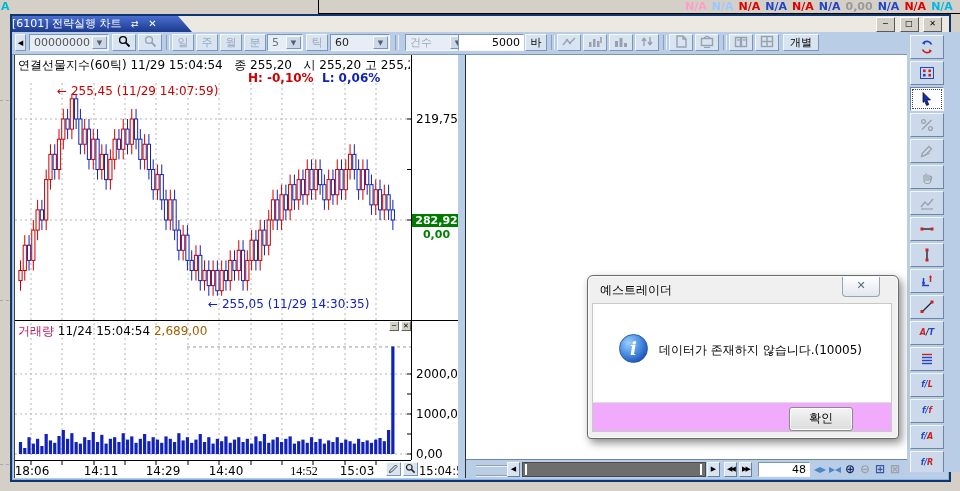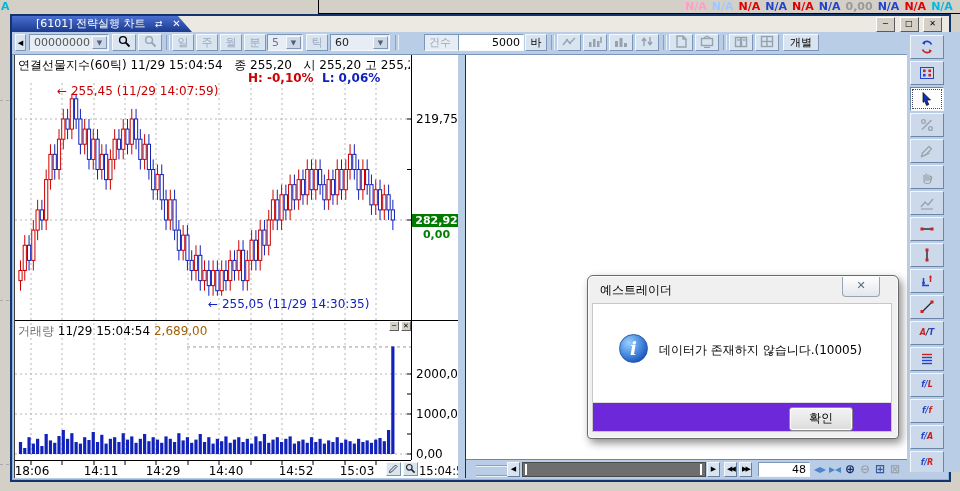--- a/index.html
+++ b/index.html
@@ -8,21 +8,21 @@
   
   .topstrip{position:absolute;left:0;top:0;width:960px;height:14px;background:#d4d0c8;white-space:nowrap;overflow:hidden;font-size:11px;line-height:13px;color:#000;}
   .strip-label{position:absolute;left:362px;top:0;}
   .strip-val{margin-left:5px;font-weight:bold;}
   .frag{position:absolute;color:#00b8d8;font-weight:bold;}
   .hairline{position:absolute;background:#000;}
   .dashfrag{position:absolute;border-top:1px dashed #a8a8a8;}
   
   .mdi{position:absolute;left:10px;top:14px;width:937px;height:464px;background:#b9cde6;border:2px solid #12356e;box-shadow:inset 0 0 0 1px #8fb0d8;}
   .titlebar{position:absolute;left:0;top:0;width:100%;height:16px;background:#ece9e2;}
-  .titletab{position:absolute;left:0;top:0;height:16px;width:180px;background:linear-gradient(#4a6fd0,#1b3a8e);color:#fff;font-size:11px;line-height:15px;padding-left:24px;clip-path:polygon(0 0,166px 0,180px 100%,0 100%);}
+  .titletab{position:absolute;left:0;top:0;height:16px;width:180px;background:linear-gradient(#4a6fd0,#1b3a8e);color:#fff;font-size:11px;line-height:15px;padding-left:0;clip-path:polygon(0 0,166px 0,180px 100%,0 100%);}
   .tabico{color:#fff;font-size:9px;margin-left:6px;}
   .tabx{color:#fff;font-weight:bold;font-size:10px;margin-left:6px;cursor:default;}
   .winbtns{position:absolute;right:7px;top:1px;}
   .winbtn{display:inline-block;width:17px;height:13px;background:#d4d0c8;border:1px solid;border-color:#fff #5a5a5a #5a5a5a #fff;font-size:8px;line-height:11px;text-align:center;color:#000;margin-left:1px;vertical-align:top;}
   
   .toolbar{position:absolute;left:0;top:16px;width:895px;height:22px;background:#b9cde6;border-bottom:1px solid #7a96b8;}
   .tb{position:absolute;top:2px;height:17px;background:#d9e4f1;border:1px solid;border-color:#f5f9fd #7e96b6 #7e96b6 #f5f9fd;font-size:11px;line-height:16px;text-align:center;color:#000;box-sizing:border-box;}
   .tb.dis{color:#9aa8bc;}
   .combo{position:absolute;top:2px;height:17px;background:#e7edf5;border:1px solid;border-color:#7e96b6 #f5f9fd #f5f9fd #7e96b6;box-sizing:border-box;font-size:11px;line-height:15px;color:#555;padding-left:4px;}
   .combo .arr{position:absolute;right:1px;top:1px;bottom:1px;width:13px;background:#ccd8e8;border:1px solid;border-color:#f5f9fd #7e96b6 #7e96b6 #f5f9fd;font-size:7px;line-height:13px;text-align:center;color:#55606e;}
@@ -56,21 +56,21 @@
   .grip{position:absolute;left:10px;top:5px;width:34px;height:8px;border-top:2px groove #e8f0f8;border-bottom:2px groove #e8f0f8;}
   .scbtn{position:absolute;top:2px;width:13px;height:15px;background:#d9e4f1;border:1px solid;border-color:#f5f9fd #66809e #66809e #f5f9fd;box-sizing:border-box;font-size:7px;line-height:13px;text-align:center;color:#000;}
   .sctrack{position:absolute;left:56px;top:2px;width:184px;height:15px;background:#6e6e6e;border:1px solid #4a4a4a;box-sizing:border-box;}
   .thmark{position:absolute;top:1px;width:2px;height:11px;background:#fff;}
   .bbico{position:absolute;top:2px;font-size:12px;line-height:15px;}
   
   .dlg{position:absolute;left:587px;top:275px;width:310px;height:162px;background:#f0f0f0;border:1px solid #6a6a6a;border-radius:6px 6px 4px 4px;box-shadow:inset 0 0 0 1px #fbfbfb,3px 4px 9px rgba(0,0,0,.45);}
   .dlgtitle{position:absolute;left:12px;top:6px;font-size:12px;color:#000;}
   .dlgclose{position:absolute;right:18px;top:1px;width:36px;height:19px;background:linear-gradient(#fefefe,#e2e7ee);border:1px solid #98a4b2;border-top:none;border-radius:0 0 4px 4px;color:#5a6a7c;font-size:11px;font-weight:bold;text-align:center;line-height:17px;}
   .dlgbody{position:absolute;left:4px;top:27px;width:300px;height:100px;background:#fff;border:1px solid #c8c8c8;box-sizing:border-box;}
-  .dlgfoot{position:absolute;left:4px;top:126px;width:300px;height:30px;background:#6d28d9;border:1px solid #c8c8c8;border-top:1px solid #dfdfdf;box-sizing:border-box;padding-left:27px;}
+  .dlgfoot{position:absolute;left:4px;top:126px;width:300px;height:30px;background:#f0abfc;border:1px solid #c8c8c8;border-top:1px solid #dfdfdf;box-sizing:border-box;padding-left:27px;}
   .infoicon{position:absolute;left:26px;top:30px;width:29px;height:29px;border-radius:50%;background:radial-gradient(circle at 9px 8px,#9cd0ff,#4a8de0 45%,#1a52b8 80%);border:1px solid #2a5aaa;color:#fff;font-family:"DejaVu Serif",serif;font-style:italic;font-weight:bold;font-size:18px;text-align:center;line-height:28px;box-sizing:border-box;}
   .dlgmsg{position:absolute;left:66px;top:38px;font-size:12px;color:#000;}
   .okbtn{position:absolute;right:38px;top:4px;width:62px;height:22px;background:linear-gradient(#f4f4f4,#dcdcdc);border:1px solid #8a8a8a;border-radius:3px;font-size:12px;text-align:center;line-height:20px;color:#000;box-shadow:inset 0 0 0 1px #fff;}
 </style>
 </head>
 <body>
 
 <div class="screen">
 
   <div class="topstrip">
@@ -128,21 +128,21 @@
           <div class="tb dis" style="left: 232px; width: 22px;">분</div>
         </div>
       <div class="combo" style="left:255px;width:36px;color:#6a7686;">
         <span>5</span><span class="arr">▼</span>
       </div>
       <div class="tb dis" style="left:294px;width:22px;">틱</div>
       <div class="combo" style="left:318px;width:60px;color:#222;">
         <span>60</span><span class="arr">▼</span>
       </div>
       <div class="tbsep" style="left:383px;"></div>
-      <div class="combo" style="left:412px;width:62px;color:#9aa8bc;">
+      <div class="combo" style="left:393px;width:62px;color:#9aa8bc;">
         <span>건수</span><span class="arr">▼</span>
       </div>
       <input class="tbinput" style="left: 446px; width: 66px;" value="5000">
       <div class="tb" style="left:513px;width:22px;color:#000;">바</div>
       <div class="tbsep" style="left:539px;"></div>
       <div class="tb dis" style="left:545px;width:24px;">
         <svg width="14" height="13" viewBox="0 0 14 13">
             <polyline points="1,10 5,5 8,8 13,3" class="icon-g"></polyline>
             <circle cx="5" cy="5" r="1.2" fill="#98a2ae"></circle>
             <circle cx="8" cy="8" r="1.2" fill="#98a2ae"></circle>
@@ -514,37 +514,37 @@
       <div class="hl" style="left:233px;color:#cc0000;">H: -0,10%</div>
       <div class="hl" style="left:307px;color:#1122bb;">L: 0,06%</div>
       <div class="ann" style="left:42px;top:29px;color:#cc0000;"><span>←</span> <span>255,45 (11/29 14:07:59)</span></div>
       <div class="ann" style="left:193px;top:242px;color:#1122bb;"><span>←</span> <span>255,05 (11/29 14:30:35)</span></div>
       <div id="price-labels">
           <div class="axlab" style="top: 57px;">219,75</div>
         </div>
       <div class="grnlab" style="top:159px;">282,92</div>
       <div class="grnchg" style="top:173px;">0,00</div>
       <div class="vhead">
-        <span style="color:#737373;">거래량</span>
-        <span style="color:#000;">11/29 15:04:54</span>
+        <span style="color:#be185d;">거래량</span>
+        <span style="color:#000;">11/24 15:04:54</span>
         <span style="color:#a16207;">2,689,00</span>
       </div>
       <div class="minibtn" style="left:374px;">─</div>
       <div class="minibtn" style="left:386px;">✕</div>
       <div id="vol-labels">
           <div class="axlab" style="top: 312px;">2000,00</div>
           <div class="axlab" style="top: 352px;">1000,00</div>
           <div class="axlab" style="top: 392px;">0,00</div>
         </div>
       <div id="time-labels">
           <div class="tlab" style="left: 17px;">18:06</div>
           <div class="tlab" style="left: 86px;">14:11</div>
           <div class="tlab" style="left: 148px;">14:29</div>
           <div class="tlab" style="left: 211px;">14:40</div>
-          <div class="tlab" style="left: 281px;">14:52</div>
+          <div class="tlab" style="left: 289px; font-family: Liberation Serif, serif;">14:52</div>
           <div class="tlab" style="left: 342px;">15:03</div>
         </div>
       <div class="axbtn" style="left:371px;">
         <svg width="11" height="11" viewBox="0 0 11 11">
             <path d="M1.5 9.5 2 7.5 7.5 2l1.5 1.5L3.5 9z" fill="none" stroke="#444" stroke-width="1"></path>
           </svg>
       </div>
       <div class="axbtn" style="left:388px;">
         <svg width="11" height="11" viewBox="0 0 11 11">
             <circle cx="4.3" cy="4.3" r="2.8" fill="none" stroke="#222" stroke-width="1.2"></circle>

